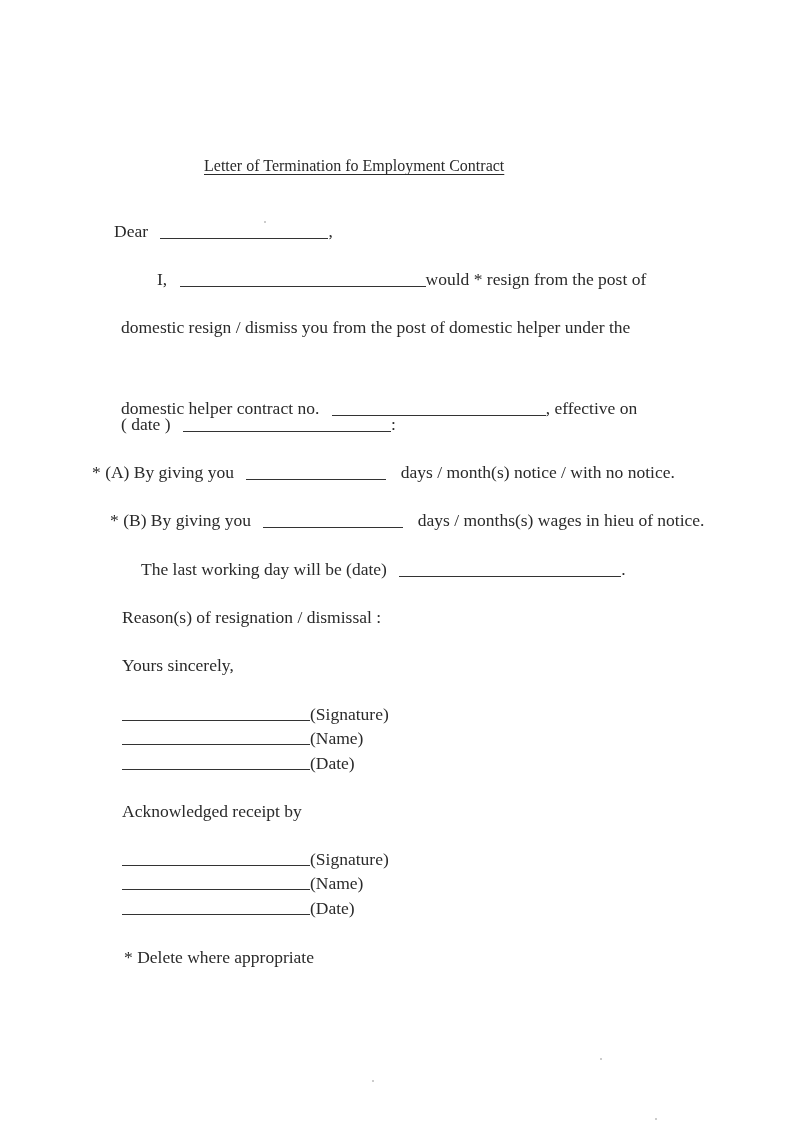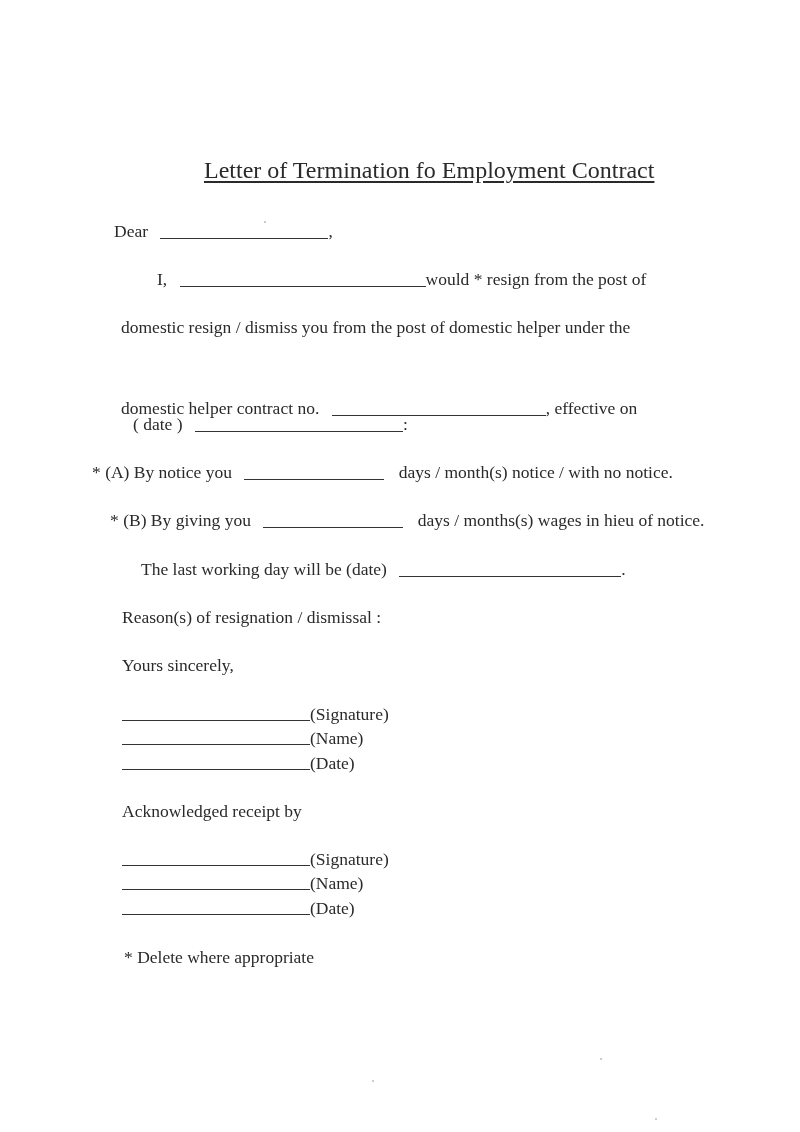--- a/index.html
+++ b/index.html
@@ -1,21 +1,21 @@
 <!DOCTYPE html>
 <html><head>
 <meta charset="utf-8">
 <style>
   html, body { margin: 0; padding: 0; }
   body {
     width: 800px; height: 1132px; background: #ffffff; position: relative; overflow: hidden;
     font-family: "Liberation Serif", "DejaVu Serif", serif; color: #2a2a2a; font-size: 17.5px;
   }
   .abs { position: absolute; white-space: nowrap; line-height: 1; }
-  .title { left: 204px; top: 158px; font-size: 24px; text-decoration: underline; text-underline-offset: 3px; }
+  .title { left: 204px; top: 158px; font-size: 16px; text-decoration: underline; text-underline-offset: 3px; }
   .blank { display: inline-block; border-bottom: 1px solid #333; vertical-align: baseline; height: 1px; margin-bottom: -2px; }
   .sigline { display: inline-block; border-bottom: 1px solid #333; width: 188px; height: 1px; margin-bottom: -1px; }
   .speck { position: absolute; width: 2px; height: 2px; background: #bbb; border-radius: 1px; }
 </style>
 </head>
 <body>
 
 <div class="abs title">Letter of Termination fo Employment Contract</div>
 
 <div class="abs" style="left:114px; top:223px;">
@@ -28,27 +28,27 @@
   <span class="blank" style="width:246px; margin-left:8px;"></span><span>would * resign from the post of</span>
 </div>
 
 <div class="abs" style="left:121px; top:319px;">domestic resign / dismiss you from the post of domestic helper under the</div>
 
 <div class="abs" style="left:121px; top:368px;margin-top:32px;">
   <span>domestic helper contract no.</span>
   <span class="blank" style="width:214px; margin-left:8px;"></span><span>, effective on</span>
 </div>
 
-<div class="abs" style="left:133px; top:416px;">
+<div class="abs" style="left:121px; top:416px;">
   <span>( date )</span>
   <span class="blank" style="width:208px; margin-left:8px;"></span><span>:</span>
 </div>
 
 <div class="abs" style="left:92px; top:464px;">
-  <span>* (A) By notice you</span>
+  <span>* (A) By giving you</span>
   <span class="blank" style="width:140px; margin-left:8px; margin-right:10px;"></span>
   <span>days / month(s) notice / with no notice.</span>
 </div>
 
 <div class="abs" style="left:92px; top:512px;margin-left:18px;">
   <span>* (B) By giving you</span>
   <span class="blank" style="width:140px; margin-left:8px; margin-right:10px;"></span>
   <span>days / months(s) wages in hieu of notice.</span>
 </div>
 

